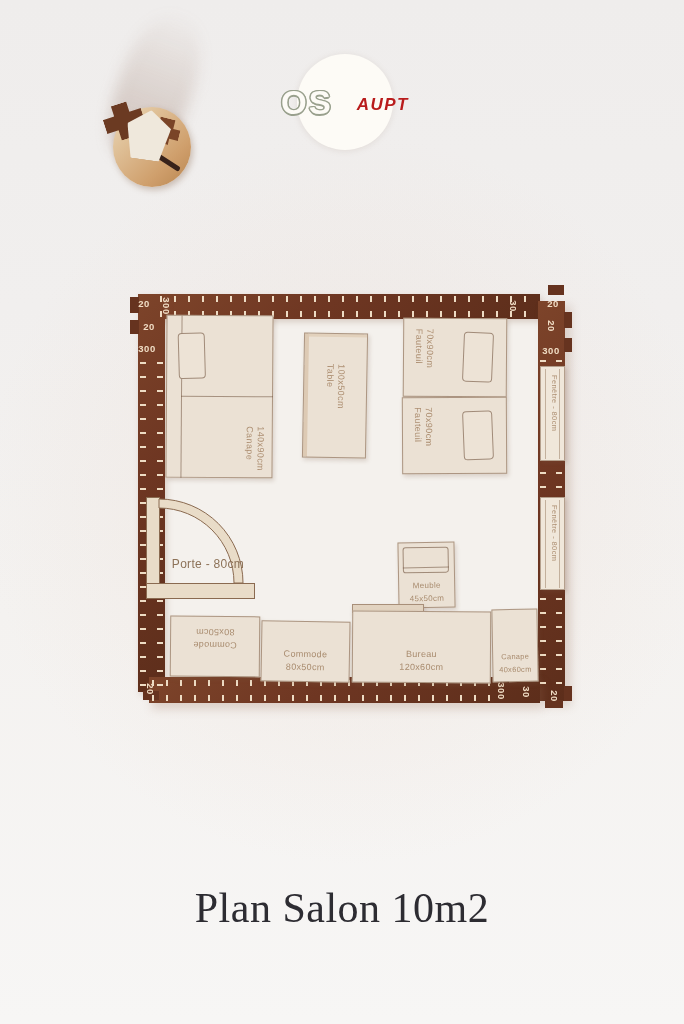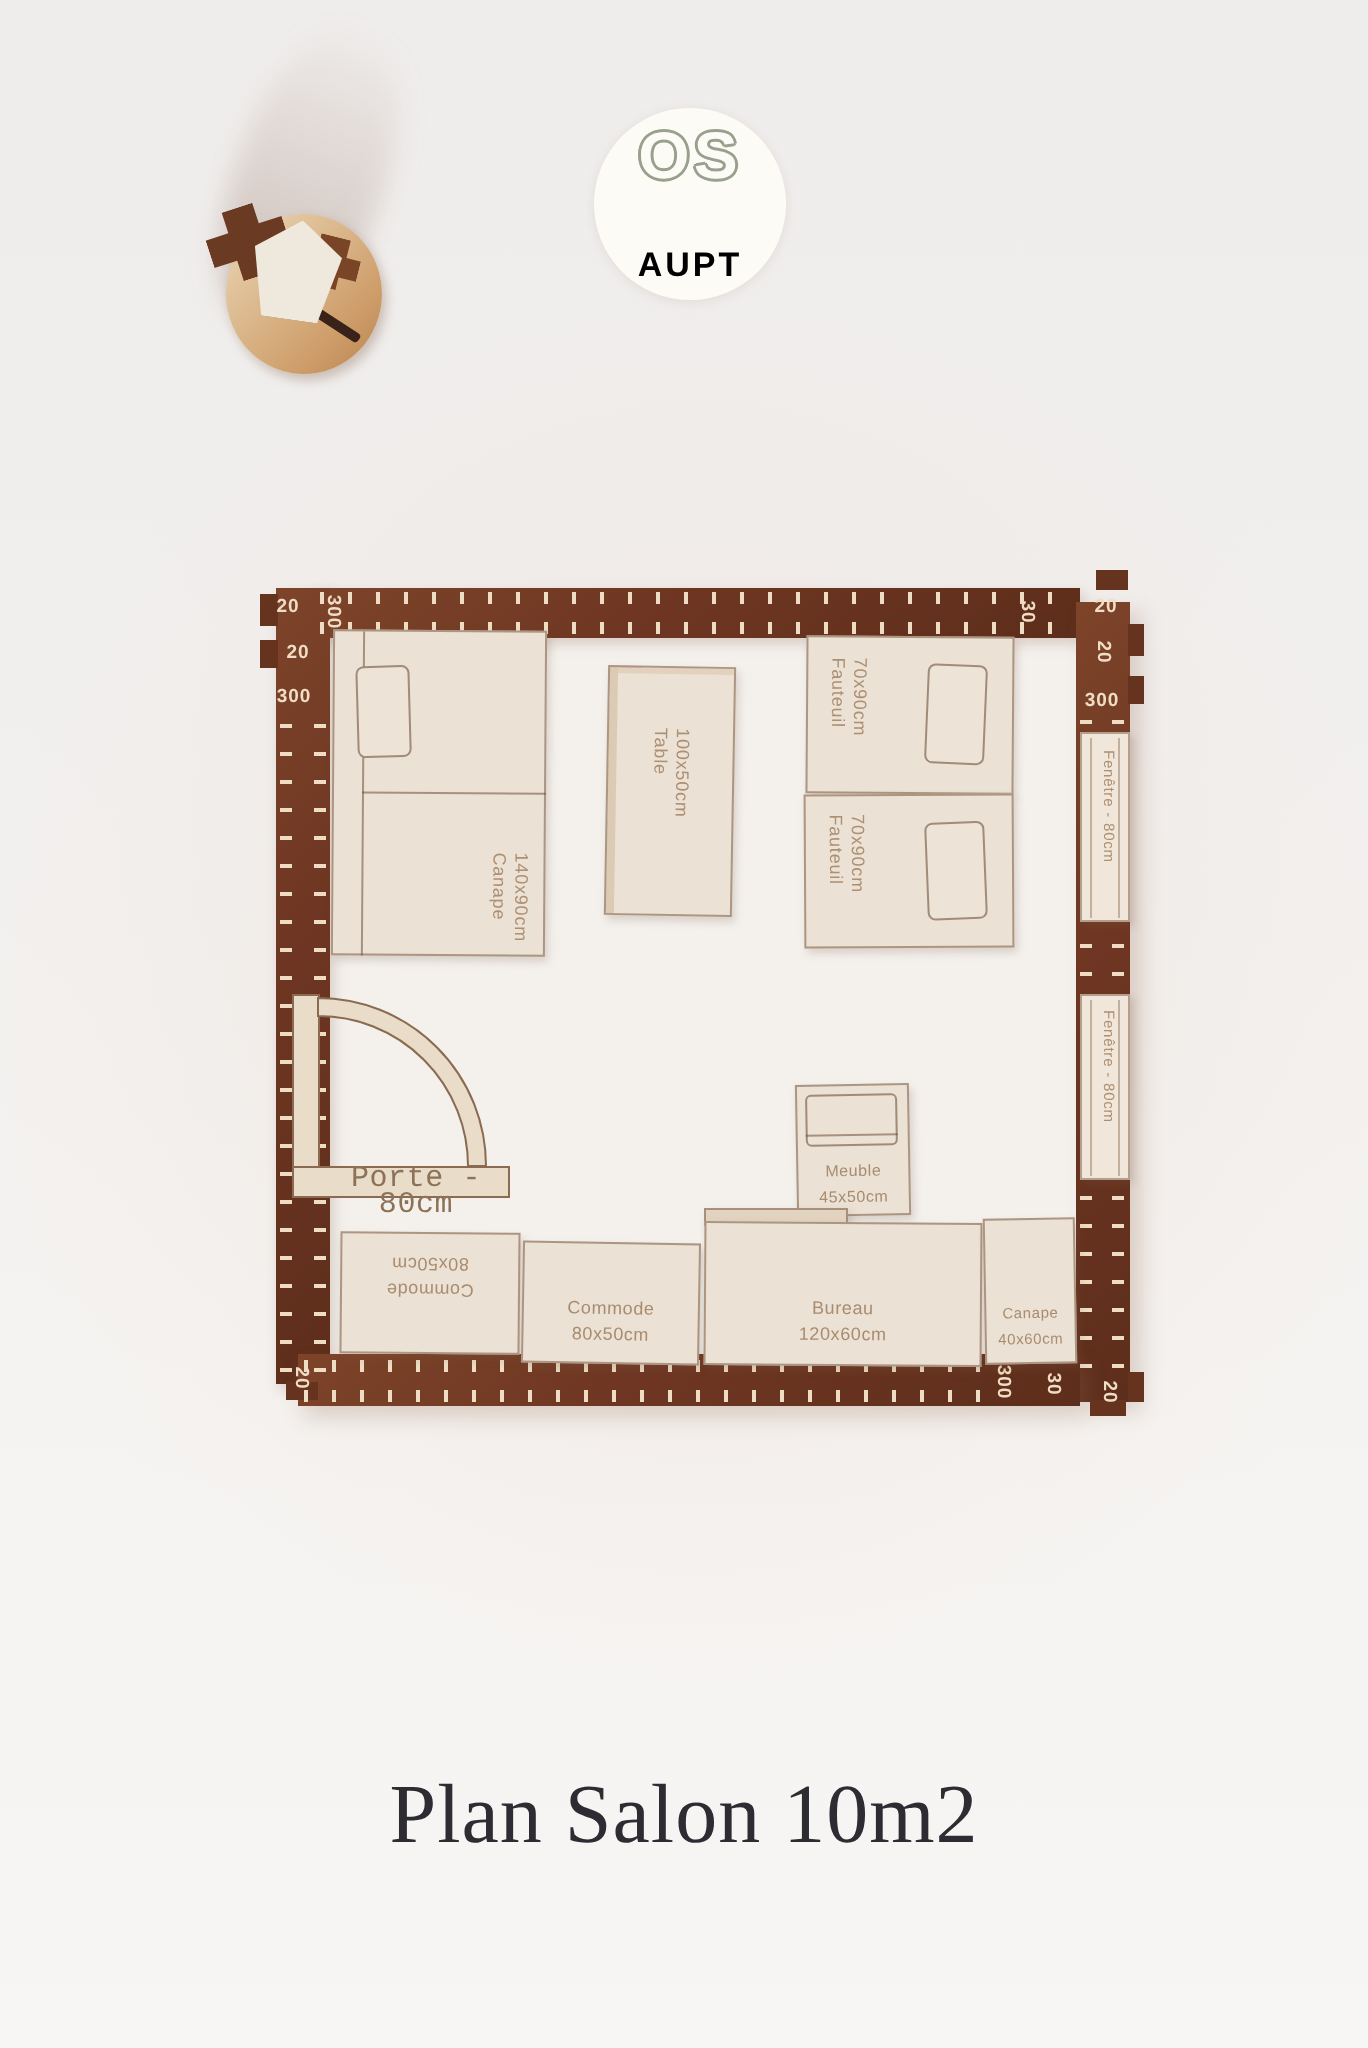--- a/index.html
+++ b/index.html
@@ -6,25 +6,25 @@
   .photo{position:relative;width:684px;height:1024px;overflow:hidden;
     background:linear-gradient(180deg,#efedec 0%,#f1efee 30%,#f4f2f0 60%,#f7f6f5 100%);
     font-family:"Liberation Sans",sans-serif;}
   .photo::before{content:"";position:absolute;inset:0;
     background:radial-gradient(circle at 350px 500px,rgba(234,211,196,0.30),rgba(234,211,196,0) 58%);
     pointer-events:none;}
 
   
   .logo-circle{position:absolute;left:297px;top:54px;width:96px;height:96px;border-radius:50%;
     background:#fdfbf6;box-shadow:0 1px 6px rgba(160,140,120,0.18);
-    display:flex;flex-direction:column;align-items:center;justify-content:center;gap:24px;}
+    display:flex;flex-direction:row;align-items:center;justify-content:center;gap:24px;}
   .logo-os{font-size:33px;font-weight:700;letter-spacing:2px;color:#fdfbf6;line-height:1;
     text-shadow:-1.5px 0 #99a08d,1.5px 0 #99a08d,0 -1.5px #99a08d,0 1.5px #99a08d,
       -1px -1px #99a08d,1px 1px #99a08d,-1px 1px #99a08d,1px -1px #99a08d;}
-  .logo-aupt{font-size:17px;font-weight:700;letter-spacing:1.5px;color:#000000;margin-top:5px;}
+  .logo-aupt{font-size:17px;font-weight:700;letter-spacing:1.5px;color:#b91c1c;margin-top:5px;font-style:italic;}
 
   
   .fig-shadow{position:absolute;left:92px;top:8px;width:74px;height:152px;
     transform:rotate(20deg);transform-origin:bottom center;border-radius:45%;
     background:linear-gradient(to top,rgba(150,118,102,0.40),rgba(150,118,102,0.02));
     filter:blur(7px);}
   .fig-disc{position:absolute;left:113px;top:107px;width:78px;height:80px;border-radius:50%;
     background:linear-gradient(135deg,#e3c8a2 20%,#cf9f6c 70%,#b9854f 100%);
     box-shadow:2px 3px 6px rgba(130,95,70,0.35);}
   .fig-slot{position:absolute;left:128px;top:152px;width:56px;height:5px;background:#38221a;
@@ -174,21 +174,21 @@
     <div class="line" style="left:4px;top:2px;width:1px;height:88px;"></div>
     <div class="line" style="right:4px;top:2px;width:1px;height:88px;"></div>
     <div class="vlabel" style="left:8px;top:7px;font-size:7.5px;">Fenêtre - 80cm</div>
   </div>
 
   <svg class="porte-svg" width="116" height="104" viewBox="0 0 116 104">
     <rect x="0.5" y="0.5" width="13" height="88" fill="#e9dcc8" stroke="#8a6a50" stroke-width="1"></rect>
     <path d="M13,2 A84,84 0 0 1 97,86 L88,86 A75,75 0 0 0 13,11 Z" fill="#e9dcc8" stroke="#8a6a50" stroke-width="1"></path>
     <rect x="0.5" y="86.5" width="108" height="15" fill="#e9dcc8" stroke="#8a6a50" stroke-width="1"></rect>
   </svg>
-  <div class="hlabel" style="left:163px;top:583px;width:90px;font-size:15px;color:#8d7258;font-family:Liberation Mono, monospace;">Porte - 80cm</div>
+  <div class="hlabel" style="left:163px;top:558px;width:90px;font-size:12px;color:#8d7258;">Porte - 80cm</div>
 
   <div class="piece" style="left:398px;top:542px;width:57px;height:66px;transform:rotate(-1deg);">
     <div class="eng" style="left:4px;top:4px;width:46px;height:26px;border-radius:3px;"></div>
     <div class="line" style="left:4px;top:24px;width:46px;height:1px;"></div>
     <div class="hlabel" style="left:0;top:36px;width:100%;font-size:8px;">
       <span>Meuble</span><br>
       <span>45x50cm</span>
     </div>
   </div>
 

